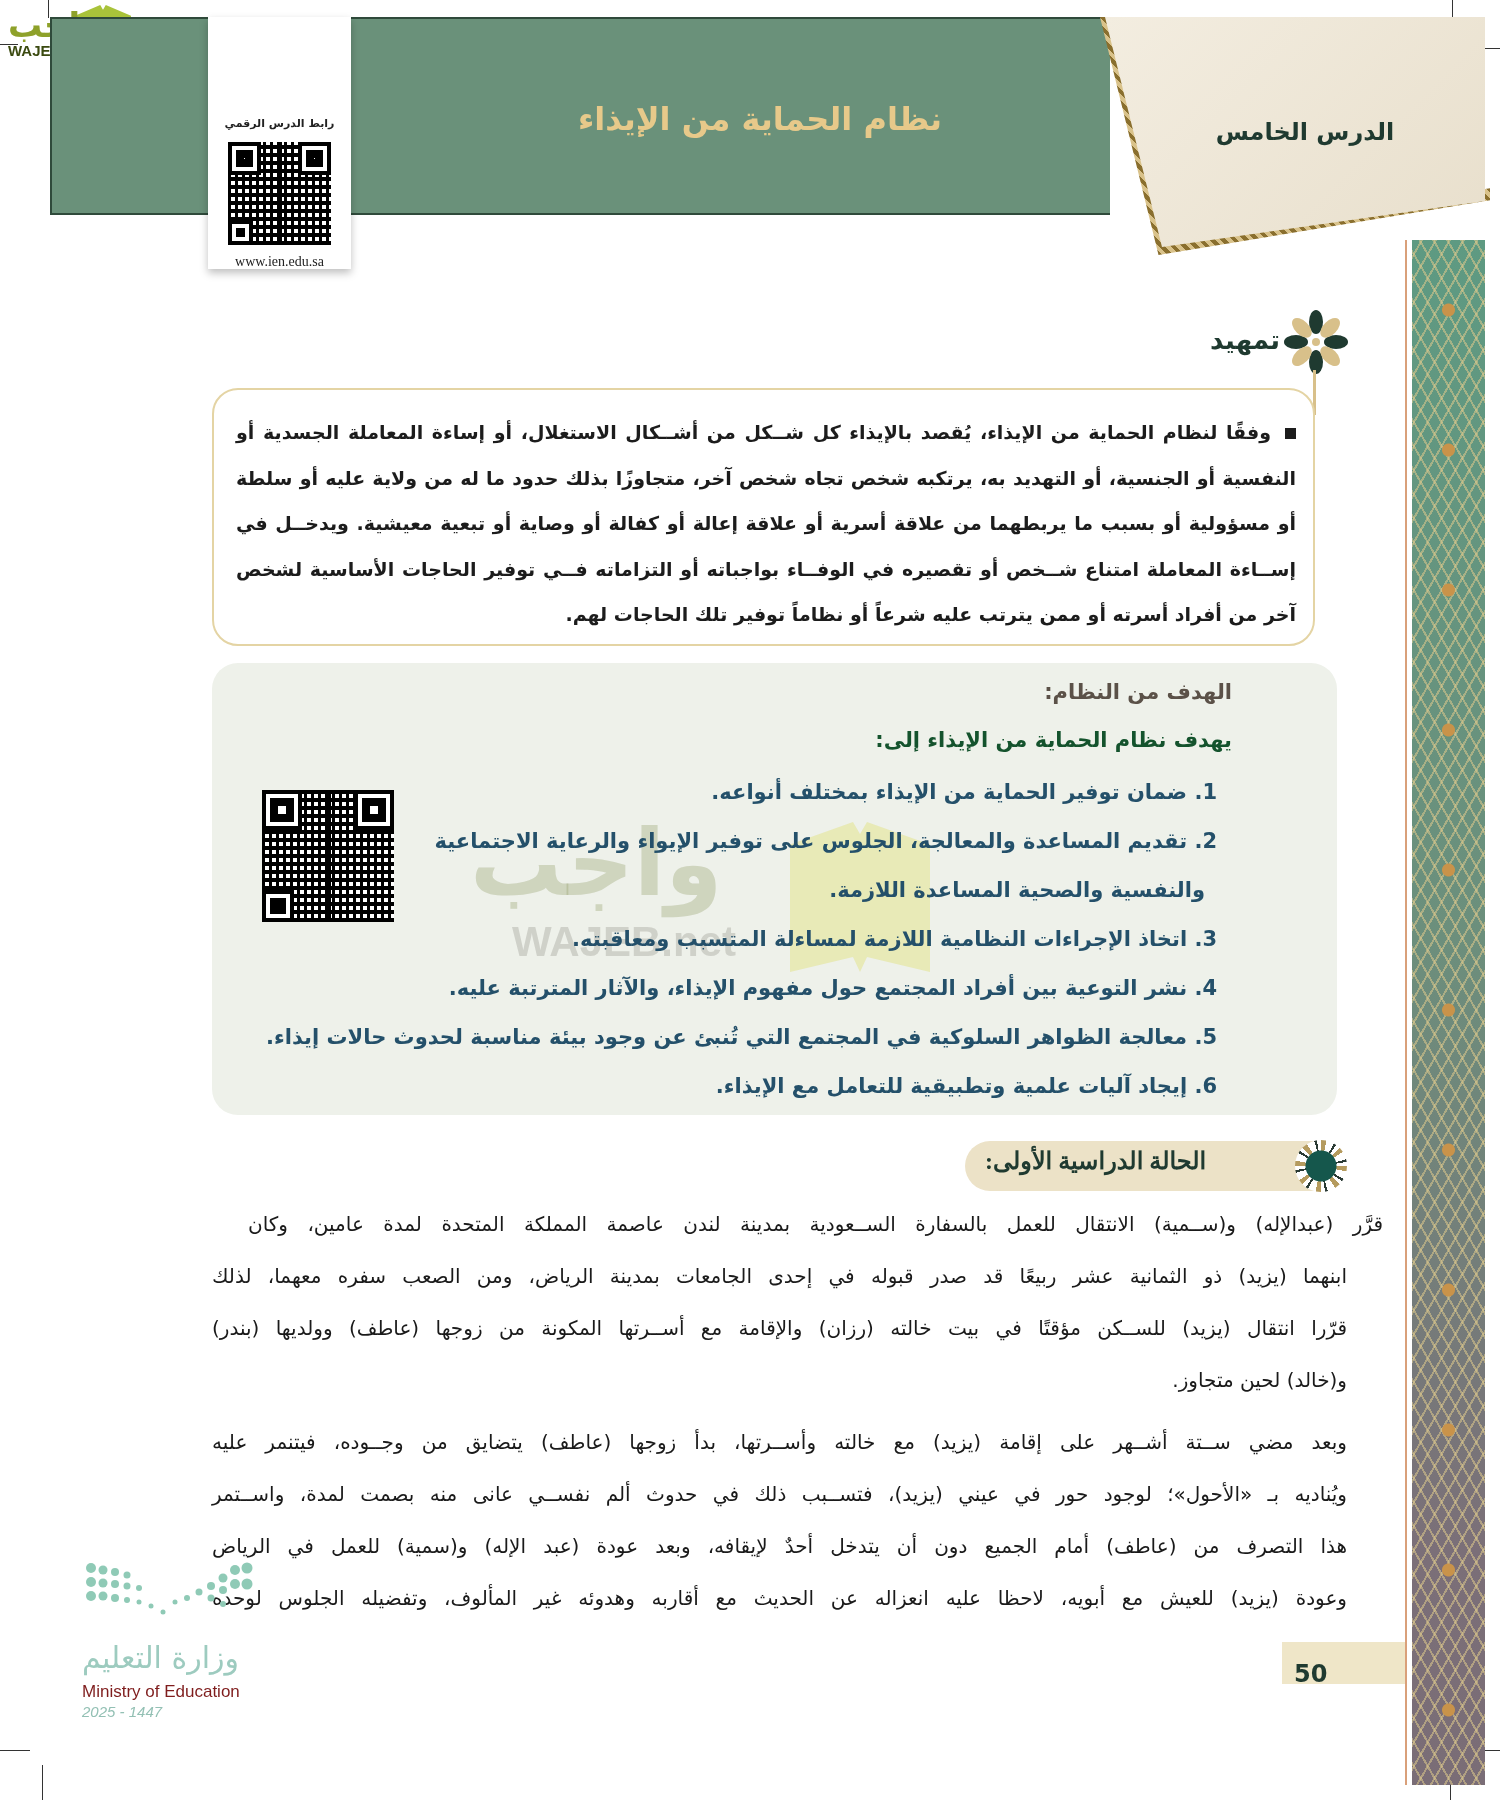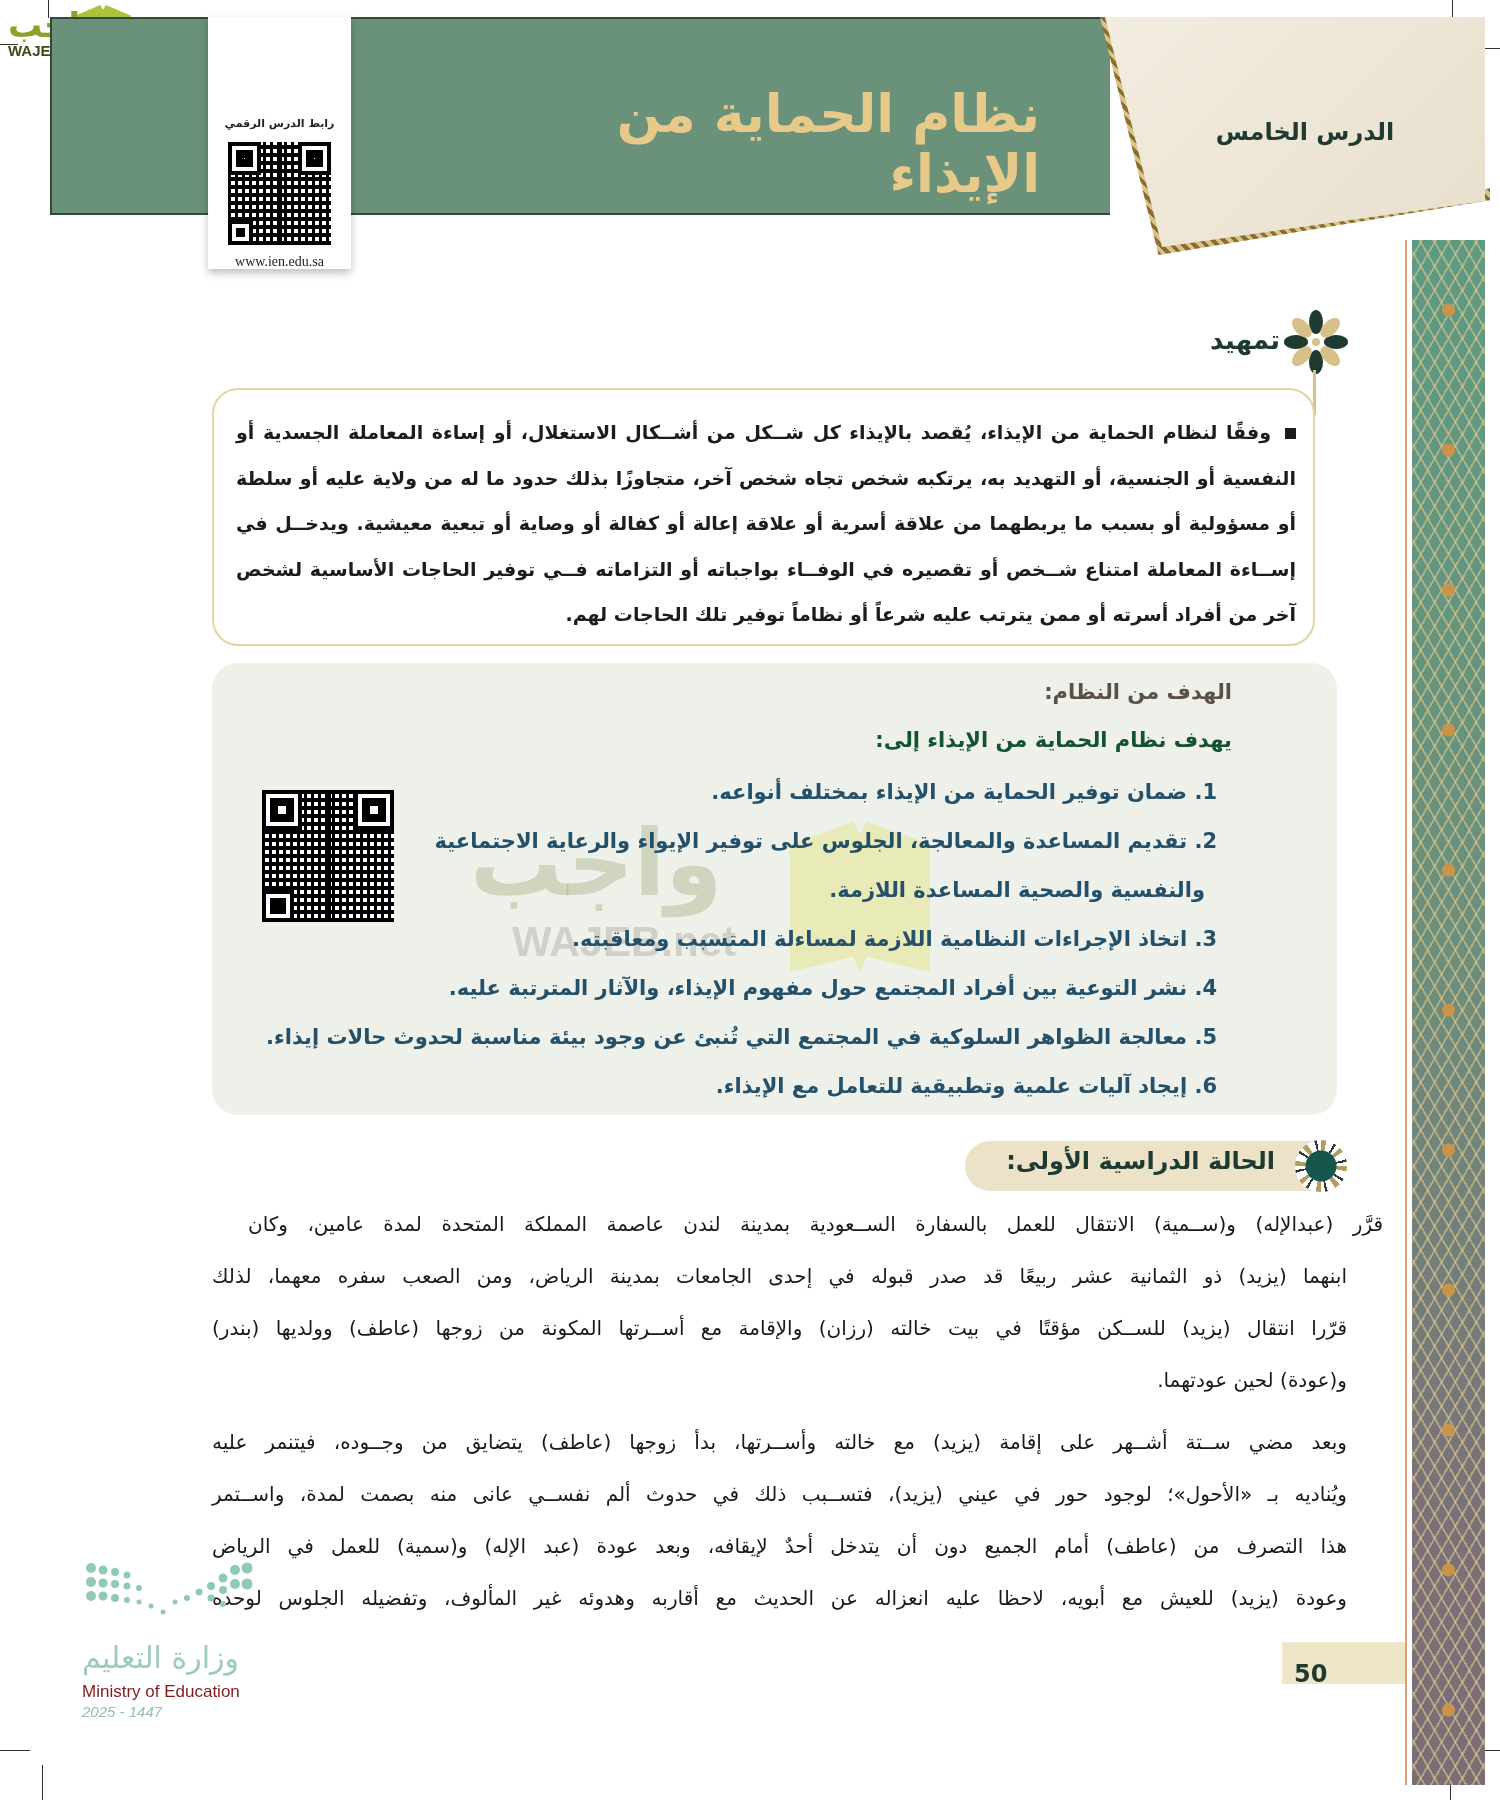--- a/index.html
+++ b/index.html
@@ -5,22 +5,22 @@
   * { box-sizing: border-box; margin: 0; padding: 0; }
   html, body { width: 1500px; height: 1800px; background: #ffffff; overflow: hidden; }
   body { position: relative; font-family: "DejaVu Sans", sans-serif; color: #1a1a1a; }
 
   
   .crop { position: absolute; background: #333; }
 
   
   .banner { position: absolute; left: 50px; top: 17px; width: 1060px; height: 198px;
     background: #6a917a; border: 2px solid #2f4a3b; border-right: none; }
-  .banner-title { position: absolute; left: 480px; top: 84px; width: 560px; 
-    font-size: 52px; font-weight: bold; color: #e7c98a; direction: rtl; }
+  .banner-title { position: absolute; left: 480px; top: 100px; width: 560px; text-align: center;
+    font-size: 32px; font-weight: bold; color: #e7c98a; direction: rtl; }
 
   
   .parchment { position: absolute; left: 1105px; top: 17px; width: 380px; height: 230px;
     background: linear-gradient(135deg, #f3ede0, #e8dfcc);
     clip-path: polygon(0 0, 100% 0, 100% 80%, 15% 100%);
     box-shadow: 0 4px 10px rgba(0,0,0,0.25); }
   .parchment-border { position: absolute; left: 1100px; top: 17px; width: 390px; height: 238px;
     background: repeating-linear-gradient(45deg, #8a6f2e 0 4px, #d9c28a 4px 8px);
     clip-path: polygon(0 0, 3% 0, 18% 92%, 100% 72%, 100% 77%, 15% 100%); }
   .lesson-label { position: absolute; left: 1200px; top: 118px; width: 210px; text-align: center;
@@ -78,22 +78,22 @@
 
   
   .wm-ar { position: absolute; left: 470px; top: 810px; font-size: 92px; font-weight: bold; color: rgba(150,160,110,0.35); direction: rtl; }
   .wm-en { position: absolute; left: 512px; top: 918px; font-size: 42px; font-weight: bold; color: rgba(150,150,140,0.35); font-family: "Liberation Sans", sans-serif; direction: ltr; }
   .wm-book { position: absolute; left: 790px; top: 822px; width: 140px; height: 150px; background: rgba(220,220,90,0.35);
     clip-path: polygon(0 15%, 45% 0, 50% 8%, 55% 0, 100% 15%, 100% 100%, 55% 90%, 50% 100%, 45% 90%, 0 100%); }
 
   
   .case-pill { position: absolute; left: 965px; top: 1141px; width: 355px; height: 50px;
     background: #ece2c7; border-radius: 25px 0 0 25px; }
-  .case-heading { position: absolute; left: 985px; top: 1147px; width: 290px; text-align: right;
-    font-size: 24px; font-weight: bold; color: #1f3a30; direction: rtl; }
+  .case-heading { position: absolute; left: 985px; top: 1147px; width: 290px; text-align: left;
+    font-size: 24px; font-weight: bold; color: #1f3a30; direction: rtl; font-family: Liberation Serif, serif; }
   .case-icon { position: absolute; left: 1295px; top: 1140px; width: 52px; height: 52px; border-radius: 50%;
     background: radial-gradient(circle, #15574c 0 15px, transparent 16px),
       repeating-conic-gradient(#b59b5e 0 12deg, #fff 12deg 30deg, #2a3a34 30deg 36deg, #fff 36deg 45deg); }
 
   
   .case-text { position: absolute; left: 212px; width: 1135px; direction: rtl; text-align: justify;
     text-align-last: justify; font-size: 20px; line-height: 48px; color: #1a1a1a; }
   .case-text.last { text-align-last: right; }
 
   
@@ -206,21 +206,21 @@
     <span class="fp"></span>
   </div>
 
 <div class="case-pill"></div>
 <div class="case-heading">الحالة الدراسية الأولى:</div>
 <div class="case-icon"></div>
 
 <div class="case-text" style="top:1200px;margin-left:36px;">قرَّر (عبدالإله) و(ســمية) الانتقال للعمل بالسفارة الســعودية بمدينة لندن عاصمة المملكة المتحدة لمدة عامين، وكان</div>
 <div class="case-text" style="top:1252px;">ابنهما (يزيد) ذو الثمانية عشر ربيعًا قد صدر قبوله في إحدى الجامعات بمدينة الرياض، ومن الصعب سفره معهما، لذلك</div>
 <div class="case-text" style="top:1304px;">قرّرا انتقال (يزيد) للســكن مؤقتًا في بيت خالته (رزان) والإقامة مع أســرتها المكونة من زوجها (عاطف) وولديها (بندر)</div>
-<div class="case-text last" style="top:1356px;">و(عودة) لحين عودتهما.</div>
+<div class="case-text last" style="top:1356px;">و(خالد) لحين متجاوز.</div>
 <div class="case-text" style="top:1418px;">وبعد مضي ســتة أشــهر على إقامة (يزيد) مع خالته وأســرتها، بدأ زوجها (عاطف) يتضايق من وجــوده، فيتنمر عليه</div>
 <div class="case-text" style="top:1470px;">ويُناديه بـ «الأحول»؛ لوجود حور في عيني (يزيد)، فتســبب ذلك في حدوث ألم نفســي عانى منه بصمت لمدة، واســتمر</div>
 <div class="case-text" style="top:1522px;">هذا التصرف من (عاطف) أمام الجميع دون أن يتدخل أحدٌ لإيقافه، وبعد عودة (عبد الإله) و(سمية) للعمل في الرياض</div>
 <div class="case-text" style="top:1574px;">وعودة (يزيد) للعيش مع أبويه، لاحظا عليه انعزاله عن الحديث مع أقاربه وهدوئه غير المألوف، وتفضيله الجلوس لوحده</div>
 
 <svg class="moe-dots" viewBox="0 0 180 60">
   <g fill="#8fcab6">
     <circle cx="6" cy="6" r="5"></circle>
       <circle cx="18" cy="8" r="4.5"></circle>
       <circle cx="30" cy="10" r="4"></circle>

